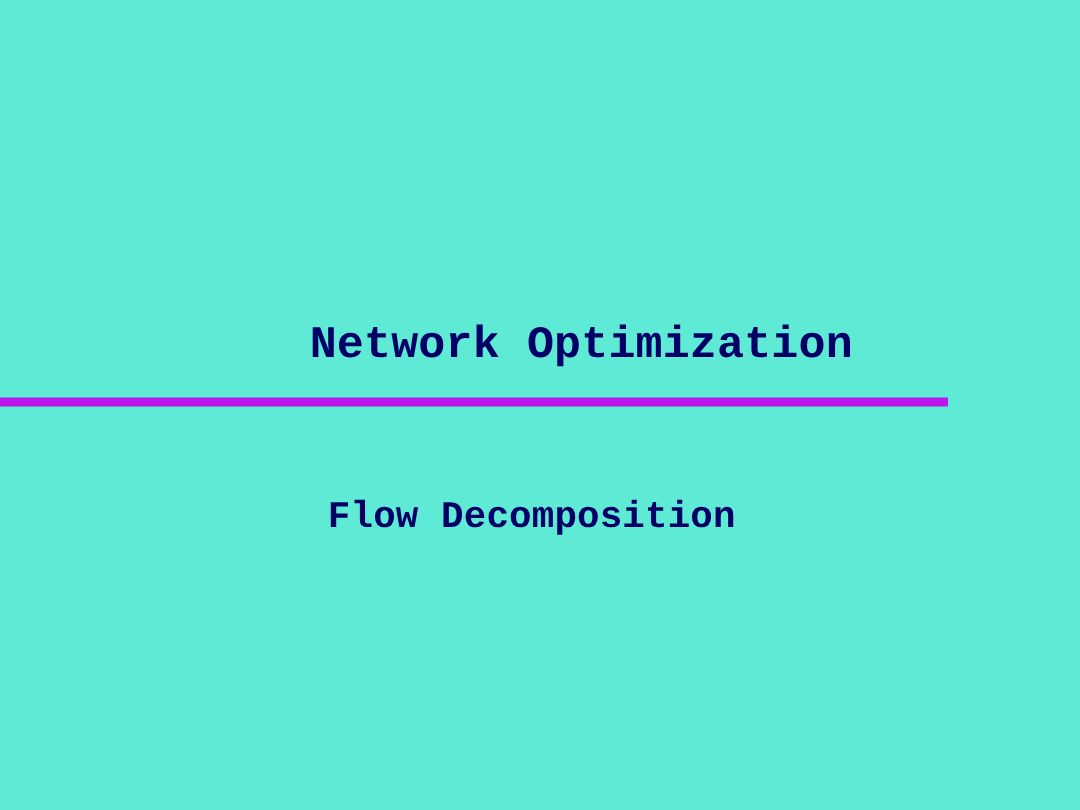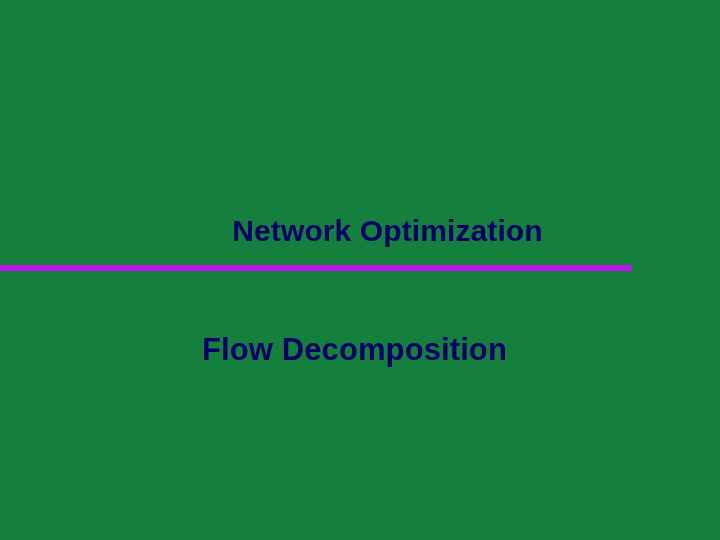--- a/index.html
+++ b/index.html
@@ -9,21 +9,22 @@
   body {
     width: 720px;
     height: 540px;
     overflow: hidden;
     font-family: "Liberation Sans", sans-serif;
   }
   #slide {
     position: relative;
     width: 720px;
     height: 540px;
-    background: #15803d;
+    background: #5eead4;
+    font-family: Liberation Mono, monospace;
   }
   #slide-title {
     position: absolute;
     left: 0;
     top: 193px;
     width: 775px;
     text-align: center;
     font-size: 30px;
     font-weight: bold;
     color: #000066;
@@ -38,21 +39,21 @@
     width: 632px;
     height: 6px;
     background: #bb14ec;
   }
   #slide-subtitle {
     position: absolute;
     left: 0;
     top: 308px;
     width: 709px;
     text-align: center;
-    font-size: 31px;
+    font-size: 25px;
     font-weight: bold;
     color: #000066;
     letter-spacing: 0.1px;
     white-space: nowrap;
     line-height: 32px;
   }
 </style>
 </head>
 <body>
 

